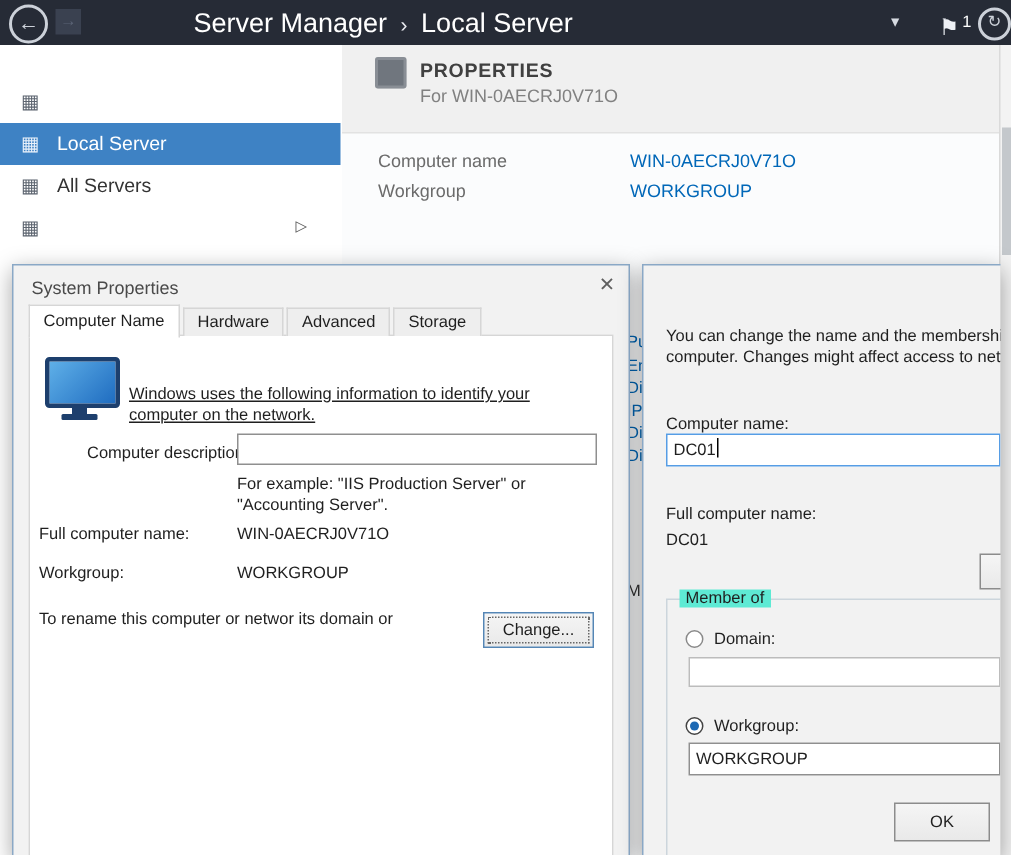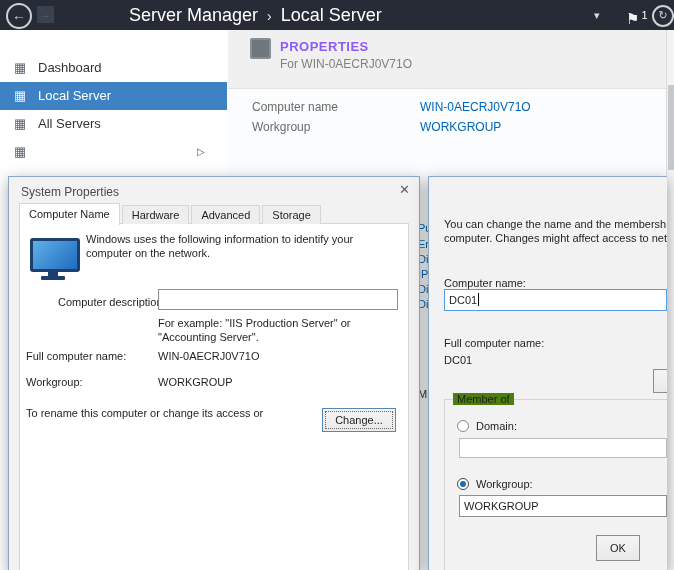--- a/index.html
+++ b/index.html
@@ -23,21 +23,21 @@
   .side-item .lbl{position:absolute;left:38px;top:0;line-height:28px;font-size:13px;color:#333;white-space:nowrap;}
   .side-item.sel{background:#3e82c4;}
   .side-item.sel .lbl{color:#fff;}
   .side-item.sel .tile{color:#e8f0fa;}
   .side-item .chev{position:absolute;left:197px;top:0;line-height:28px;font-size:10px;color:#555;}
 
   
   .main{position:absolute;left:228px;top:30px;width:438px;height:540px;background:#f0f0f0;z-index:1;}
   .main-card{position:absolute;left:0;top:58px;width:438px;height:482px;background:#fbfcfd;border-top:1px solid #e2e2e2;}
   .prop-tile{position:absolute;left:22px;top:8px;width:21px;height:21px;background:#70767e;border-radius:2px;box-shadow:inset 0 0 0 2px rgba(255,255,255,.18);}
-  .prop-title{position:absolute;left:52px;top:9px;font-size:13px;font-weight:bold;color:#8b5cf6;letter-spacing:.5px;}
+  .prop-title{position:absolute;left:52px;top:9px;font-size:13px;font-weight:bold;color:#404040;letter-spacing:.5px;}
   .prop-sub{position:absolute;left:52px;top:27px;font-size:12px;color:#818181;}
   .prow-l{position:absolute;left:24px;font-size:12px;color:#6b6b6b;white-space:nowrap;}
   .prow-v{position:absolute;left:192px;font-size:12px;color:#0067b8;white-space:nowrap;cursor:pointer;}
   .frag{position:absolute;left:190px;font-size:11px;color:#0067b8;white-space:nowrap;}
   .frag.dark{color:#333;}
 
   
   .scrollbar{position:absolute;left:666px;top:30px;width:8px;height:540px;background:#f3f3f3;border-left:1px solid #dadada;z-index:3;}
   .scroll-thumb{position:absolute;left:1px;top:55px;width:6px;height:85px;background:#c4c8cc;}
 
@@ -67,21 +67,21 @@
   
   .tb{position:absolute;background:#fff;border:1px solid #8f8f8f;font-size:11px;color:#1f1f1f;padding:0 4px;box-sizing:border-box;font-family:"Liberation Sans","DejaVu Sans",sans-serif;}
   .tb.disabled{border-color:#bcbcbc;}
   .fakebox{position:absolute;background:#fff;border:1px solid #569de5;box-sizing:border-box;font-size:11px;color:#1f1f1f;padding:0 4px;line-height:20px;}
   .caret{display:inline-block;width:1px;height:13px;background:#000;vertical-align:-2px;margin-left:1px;}
   .btn{position:absolute;box-sizing:border-box;background:linear-gradient(#f5f5f5,#e9e9e9);border:1px solid #8c8c8c;font-size:11px;color:#1f1f1f;text-align:center;cursor:pointer;}
   .btn.def{border-color:#5586b5;outline:1px dotted #666;outline-offset:-4px;}
 
   
   .groupbox{position:absolute;border:1px solid #ccd5dc;}
-  .group-label{position:absolute;font-size:11px;color:#1f1f1f;background:#4d7c0f;padding:0 4px;white-space:nowrap;}
+  .group-label{position:absolute;font-size:11px;color:#1f1f1f;background:#5eead4;padding:0 4px;white-space:nowrap;}
   .radio{position:absolute;width:12px;height:12px;border:1px solid #8a8a8a;border-radius:50%;background:#fff;box-sizing:border-box;cursor:pointer;}
   .radio.sel{border-color:#444;}
   .radio.sel::after{content:"";position:absolute;left:2px;top:2px;width:6px;height:6px;border-radius:50%;background:#1d69b4;}
 </style>
 </head>
 <body>
 
 <div class="screen">
 
   <div class="topbar">
@@ -93,21 +93,20 @@
     <div class="tb-caret">▾</div>
     <div class="tb-flag">
       <span>⚑</span><span class="count">1</span>
     </div>
     <div class="tb-refresh"><span>↻</span></div>
   </div>
 
   <div class="sidebar">
     <div class="side-item" style="top:24px;">
       <span class="tile">▦</span>
-      <span class="lbl">Dashboard</span>
     </div>
     <div class="side-item sel" style="top:52px;">
       <span class="tile">▦</span>
       <span class="lbl">Local Server</span>
     </div>
     <div class="side-item" style="top:80px;">
       <span class="tile">▦</span>
       <span class="lbl">All Servers</span>
     </div>
     <div class="side-item" style="top:108px;">
@@ -150,35 +149,35 @@
       <div class="tab">Advanced</div>
       <div class="tab">Storage</div>
     </div>
 
     <div class="tabpage">
       <div class="monitor">
         <div class="mscreen"></div>
           <div class="mneck"></div>
           <div class="mbase"></div>
       </div>
-      <div class="para11" style="left:66px;top:8px;width:302px;">Windows uses the following information to identify your computer on the network.</div>
+      <div class="para11" style="left:66px;top:32px;width:302px;text-decoration:underline;">Windows uses the following information to identify your computer on the network.</div>
 
       <span class="lbl11" style="left:6px;top:72px;margin-left:32px;">Computer description:</span>
       <input class="tb" style="left: 138px; top: 65px; width: 240px; height: 21px;" value="">
 
       <div class="para11" style="left:138px;top:92px;">For example: "IIS Production Server" or</div>
       <div class="para11" style="left:138px;top:106px;">"Accounting Server".</div>
 
       <span class="lbl11" style="left:6px;top:126px;">Full computer name:</span>
       <span class="lbl11" style="left:138px;top:126px;">WIN-0AECRJ0V71O</span>
 
       <span class="lbl11" style="left:6px;top:152px;">Workgroup:</span>
       <span class="lbl11" style="left:138px;top:152px;">WORKGROUP</span>
 
-      <div class="para11" style="left:6px;top:182px;">To rename this computer or change its access or</div>
+      <div class="para11" style="left:6px;top:182px;">To rename this computer or networ its domain or</div>
 
       <div class="btn def" style="left:302px;top:184px;width:74px;height:24px;line-height:22px;">Change...</div>
     </div>
   </div>
 
   <div class="dialog dlg2">
 
     <div class="para11" style="left:15px;top:40px;white-space:nowrap;">You can change the name and the membership o</div>
     <div class="para11" style="left:15px;top:54px;white-space:nowrap;">computer. Changes might affect access to networ</div>
 
@@ -196,16 +195,16 @@
     <span class="group-label" style="left:24px;top:216px;">Member of</span>
 
     <span class="radio" style="left:28px;top:243px;"></span>
     <span class="lbl11" style="left:47px;top:243px;">Domain:</span>
     <input class="tb disabled" style="left: 30px; top: 261px; width: 208px; height: 20px;" value="">
 
     <span class="radio sel" style="left:28px;top:301px;"></span>
     <span class="lbl11" style="left:47px;top:301px;">Workgroup:</span>
     <input class="tb" style="left: 30px; top: 318px; width: 208px; height: 22px;" value="WORKGROUP">
 
-    <div class="btn" style="left:167px;top:358px;width:44px;height:26px;line-height:24px;">OK</div>
+    <div class="btn" style="left:167px;top:358px;width:64px;height:26px;line-height:24px;">OK</div>
   </div>
 
 </div>
 
 </body></html>

